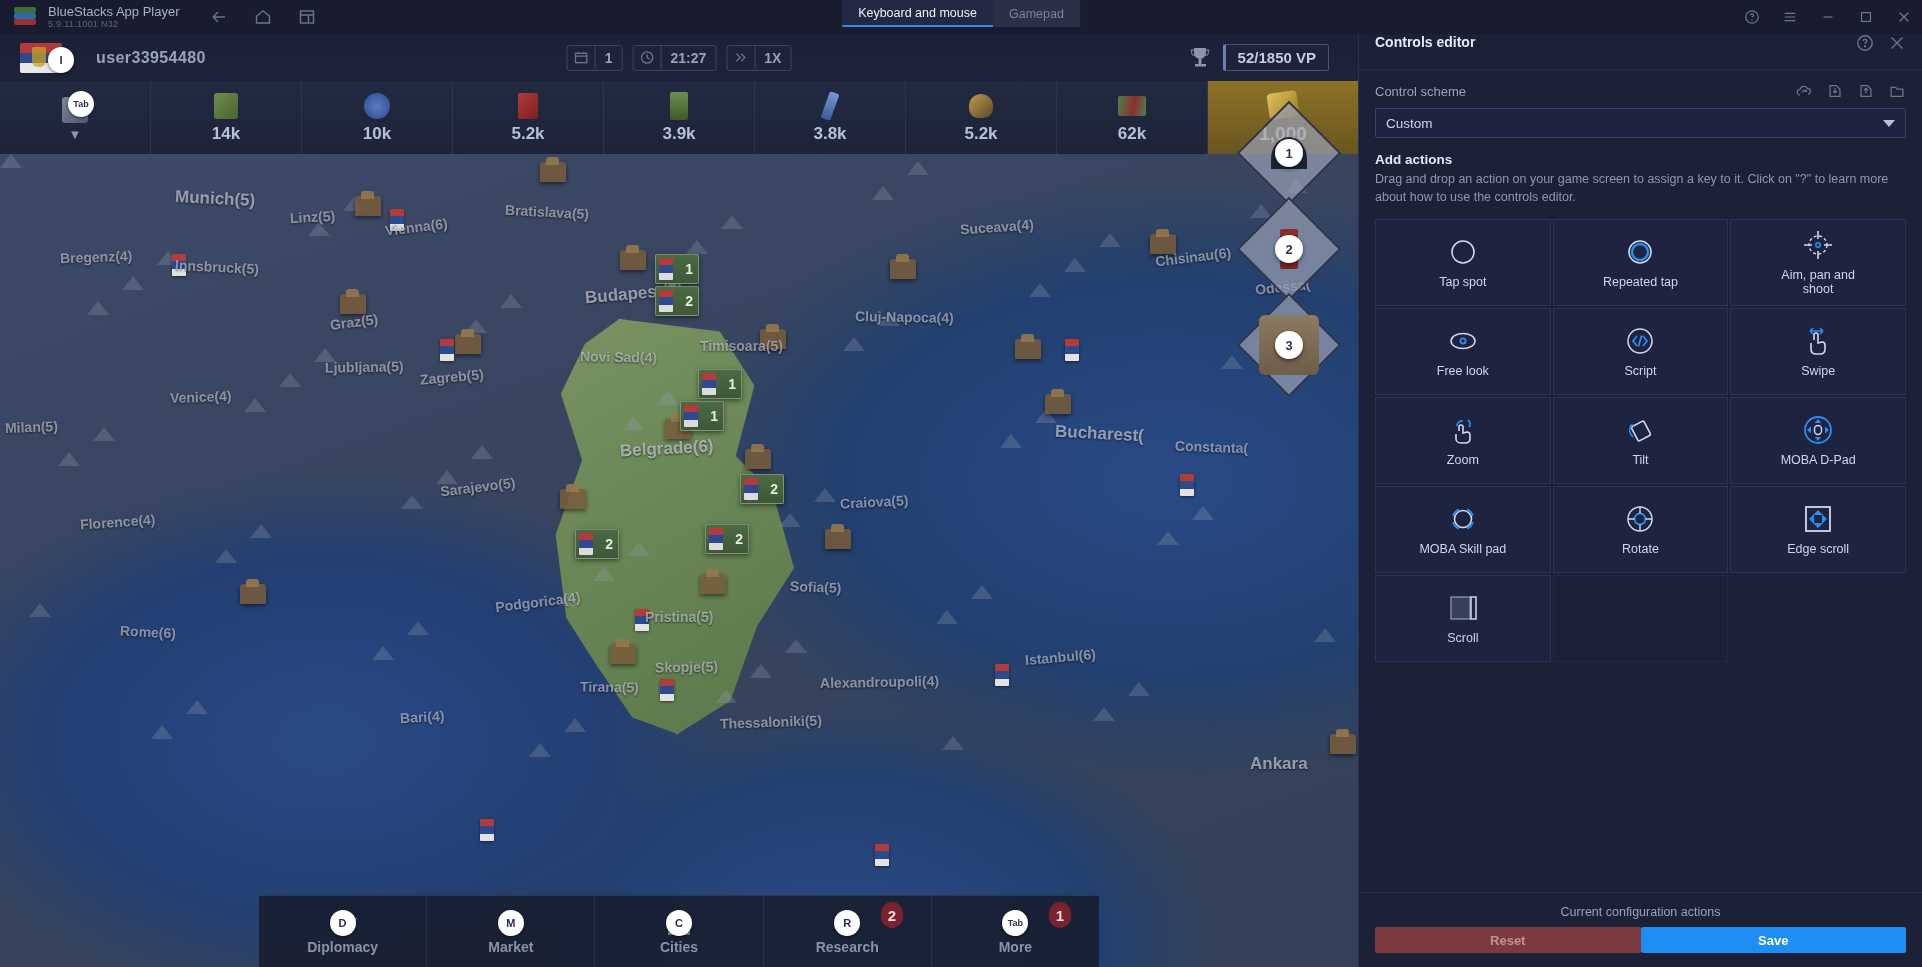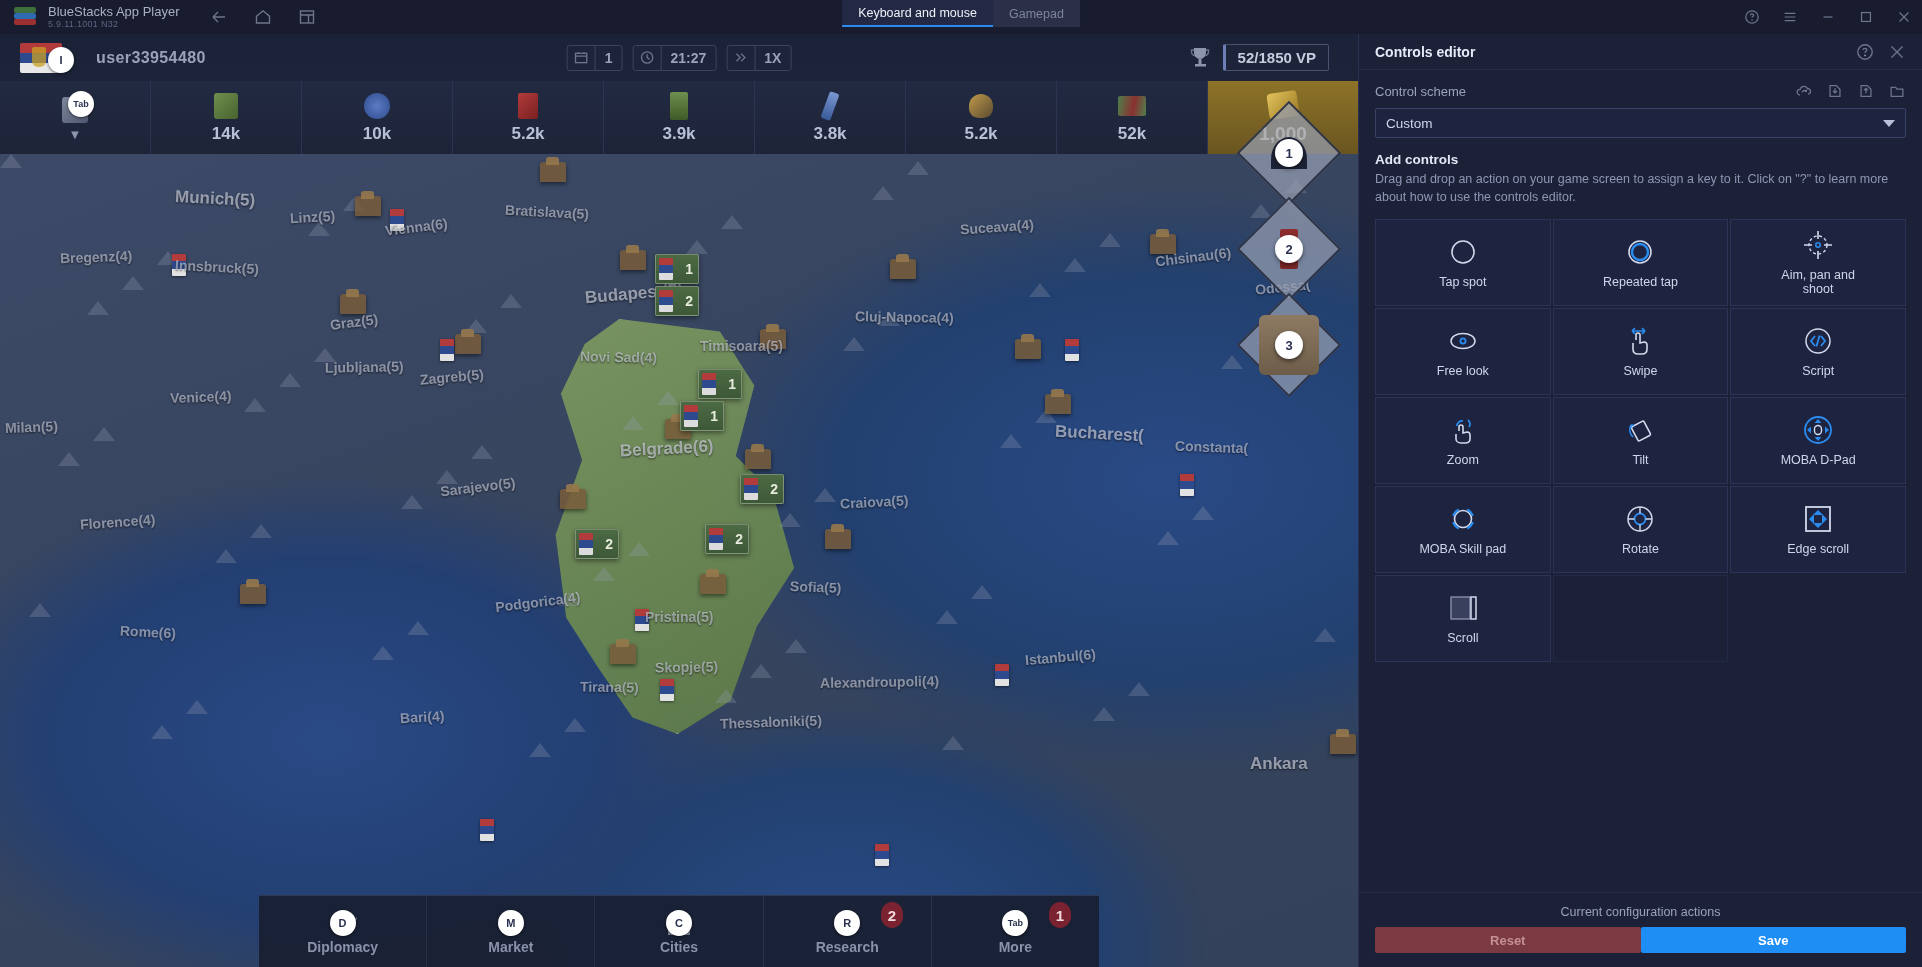--- a/index.html
+++ b/index.html
@@ -154,21 +154,21 @@
   .navitem .nicon { width: 30px; height: 28px; position: relative; margin-bottom: 2px; }
   .navitem .nlabel { font-size: 14px; color: #8a92aa; font-weight: 600; }
   .navitem .keycap { position: absolute; top: 14px; left: 50%; transform: translateX(-13px); }
   .navbadge { position: absolute; top: 6px; right: 28px; min-width: 22px; height: 26px;
               background: #7b2230; border-radius: 50%/45%; color: #f0d9dc; font-size: 15px;
               font-weight: 700; display: flex; align-items: center; justify-content: center; padding: 0 6px; }
 
   
   .panel { width: 564px; background: #1c2138; display: flex; flex-direction: column;
            border-left: 1px solid #2a3150; }
-  .panel-head { height: 36px; display: flex; align-items: center; padding: 0 16px;
+  .panel-head { height: 36px; display: flex; align-items: flex-start; padding: 0 16px;
                 border-bottom: 1px solid #272d47; }
   .panel-title { font-size: 14px; font-weight: 700; color: #e6eaf6; }
   .panel-head .spacer { flex: 1; }
   .panel-head .hicon { width: 18px; height: 18px; margin-left: 14px; cursor: pointer; }
 
   .scheme-row { display: flex; align-items: center; padding: 12px 16px 0 16px; }
   .scheme-label { font-size: 13px; color: #9aa2bc; }
   .scheme-row .spacer { flex: 1; }
   .scheme-row .sicon { width: 18px; height: 18px; margin-left: 13px; cursor: pointer; }
 
@@ -486,21 +486,21 @@
           <div class="res">
             <div class="ricon" style="display: flex; align-items: center; justify-content: center;">
               <div style="width:24px;height:24px;background:linear-gradient(135deg,#c09a4a,#5a4a30);border-radius:50% 50% 40% 40%"></div>
             </div>
             <div class="rval">5.2k</div>
           </div>
           <div class="res">
             <div class="ricon" style="display: flex; align-items: center; justify-content: center;">
               <div style="width:28px;height:20px;background:linear-gradient(100deg,#4f7f4a,#8a3030 55%,#4f7f4a);border-radius:2px"></div>
             </div>
-            <div class="rval">52k</div>
+            <div class="rval">62k</div>
           </div>
           <div class="res gold">
             <div class="ricon" style="display: flex; align-items: center; justify-content: center;">
               <div style="width:30px;height:26px;background:linear-gradient(135deg,#e3c25e,#9b7a22);border-radius:4px;transform:rotate(-8deg)"></div>
             </div>
             <div class="rval">1,000</div>
           </div>
         </div>
 
       <div class="diamonds" id="diamonds">
@@ -601,21 +601,21 @@
           <path class="ic" stroke="#9aa2bc" d="M3.5 6h5l1.5 2h6.5v8h-13z"></path>
         </svg>
       </div>
 
       <div class="scheme-select">
         <span>Custom</span>
         <div class="caret"></div>
       </div>
 
       <div class="addctl">
-        <h3>Add controls</h3>
+        <h3>Add actions</h3>
         <p>Drag and drop an action on your game screen to assign a key to it. Click on "?" to learn more about how to use the controls editor.</p>
       </div>
 
       <div class="grid" id="ctl-grid">
           <div class="cell">
             <div class="cicon">
               <svg width="34" height="34" viewBox="0 0 34 34">
                 <circle cx="17" cy="17" r="11" fill="none" stroke="#d2d9ec" stroke-width="1.6"></circle>
               </svg>
             </div>
@@ -645,34 +645,34 @@
               <svg width="34" height="34" viewBox="0 0 34 34">
                 <ellipse cx="17" cy="17" rx="12" ry="7.5" fill="none" stroke="#d2d9ec" stroke-width="1.5"></ellipse>
                 <circle cx="17" cy="17" r="2.6" fill="none" stroke="#2b8cf0" stroke-width="1.8"></circle>
               </svg>
             </div>
             <div class="clabel">Free look</div>
           </div>
           <div class="cell">
             <div class="cicon">
               <svg width="34" height="34" viewBox="0 0 34 34">
+                <circle cx="17" cy="17" r="12" fill="none" stroke="#d2d9ec" stroke-width="1.5"></circle>
+                <path fill="none" stroke="#2b8cf0" stroke-width="1.8" d="M14 12l-4 5 4 5M20 12l4 5-4 5M18.6 11.4l-3.2 11"></path>
+              </svg>
+            </div>
+            <div class="clabel">Script</div>
+          </div>
+          <div class="cell">
+            <div class="cicon">
+              <svg width="34" height="34" viewBox="0 0 34 34">
                 <path fill="none" stroke="#d2d9ec" stroke-width="1.6" d="M13 16v-5a2 2 0 014 0v8l4-1c2 0 3 1 3 3v4c0 3-2 5-5 5h-4c-3 0-5-2-5-5v-6"></path>
                 <path fill="none" stroke="#2b8cf0" stroke-width="1.7" d="M9 7h13M9 7l3-3M9 7l3 3M22 7l-3-3M22 7l-3 3"></path>
               </svg>
             </div>
             <div class="clabel">Swipe</div>
-          </div>
-          <div class="cell">
-            <div class="cicon">
-              <svg width="34" height="34" viewBox="0 0 34 34">
-                <circle cx="17" cy="17" r="12" fill="none" stroke="#d2d9ec" stroke-width="1.5"></circle>
-                <path fill="none" stroke="#2b8cf0" stroke-width="1.8" d="M14 12l-4 5 4 5M20 12l4 5-4 5M18.6 11.4l-3.2 11"></path>
-              </svg>
-            </div>
-            <div class="clabel">Script</div>
           </div>
           <div class="cell">
             <div class="cicon">
               <svg width="34" height="34" viewBox="0 0 34 34">
                 <path fill="none" stroke="#d2d9ec" stroke-width="1.6" d="M13 18v-4a2 2 0 014 0v6l4-1c2 0 3 1 3 3v4c0 3-2 4-5 4h-4c-3 0-5-2-5-4v-5"></path>
                 <path fill="none" stroke="#2b8cf0" stroke-width="1.7" d="M11 13a5 5 0 016-5M22 7a5 5 0 011 7"></path>
               </svg>
             </div>
             <div class="clabel">Zoom</div>
           </div>

